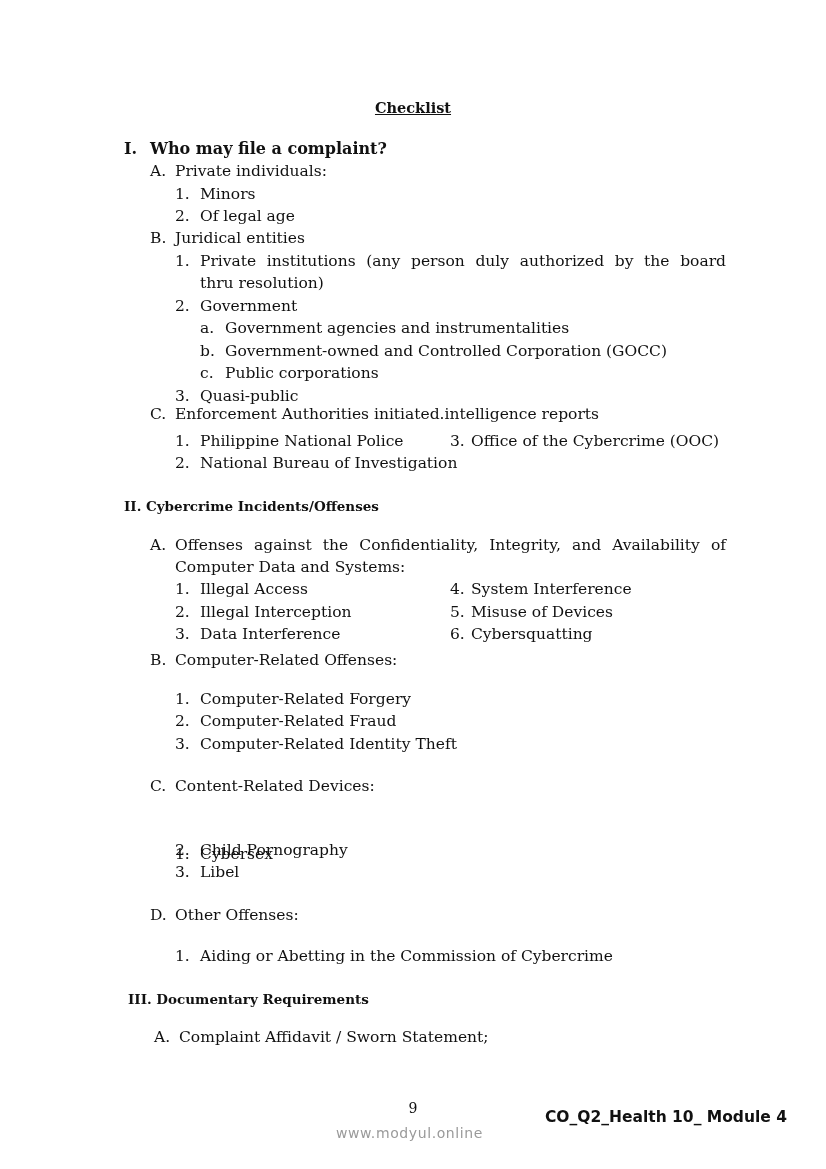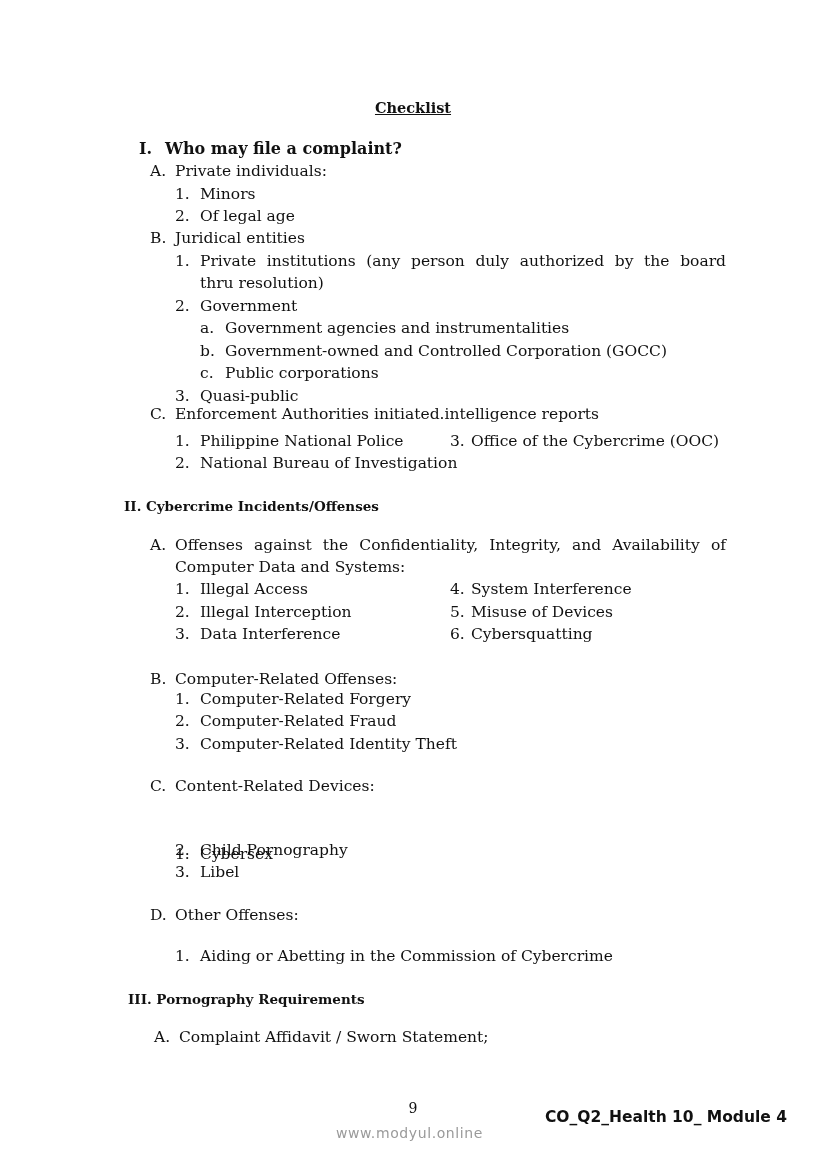--- a/index.html
+++ b/index.html
@@ -6,21 +6,21 @@
     body {
       width: 826px; height: 1169px; position: relative; overflow: hidden;
       font-family: "DejaVu Serif", serif; color: #111111;
     }
     .line { position: absolute; white-space: nowrap; font-size: 15.5px; line-height: 20px; }
     .lbl { display: inline-block; }
     .title {
       position: absolute; left: 0; width: 826px; top: 99px; text-align: center;
       font-weight: bold; font-size: 14.5px; text-decoration: underline;
     }
-    .h1 { font-weight: bold; font-size: 16px; margin-left: 15px; }
+    .h1 { font-weight: bold; font-size: 16px; }
     .h2 { font-weight: bold; font-size: 13.5px; }
     .just { display: inline-block; text-align: justify; text-align-last: justify; }
     .footer-page { position: absolute; left: 0; width: 826px; top: 1100px; text-align: center; font-size: 14px; }
     .footer-code {
       position: absolute; right: 39px; top: 1108px;
       font-family: "DejaVu Sans", sans-serif; font-weight: bold; font-size: 15.5px; color: #111;
     }
     .watermark {
       position: absolute; left: 336px; top: 1125px;
       font-family: "DejaVu Sans", sans-serif; font-size: 14px; color: #9a9a9a; letter-spacing: 0.6px;
@@ -99,21 +99,21 @@
 <div class="line" style="left:450px;top:579px;">
   <span class="lbl" style="width:21px;">4.</span><span>System Interference</span>
 </div>
 <div class="line" style="left:450px;top:602px;">
   <span class="lbl" style="width:21px;">5.</span><span>Misuse of Devices</span>
 </div>
 <div class="line" style="left:450px;top:624px;">
   <span class="lbl" style="width:21px;">6.</span><span>Cybersquatting</span>
 </div>
 
-<div class="line" style="left:150px;top:669px;">
+<div class="line" style="left:150px;top:650px;">
   <span class="lbl" style="width:25px;">B.</span><span>Computer-Related Offenses:</span>
 </div>
 <div class="line" style="left:175px;top:689px;">
   <span class="lbl" style="width:25px;">1.</span><span>Computer-Related Forgery</span>
 </div>
 <div class="line" style="left:175px;top:711px;">
   <span class="lbl" style="width:25px;">2.</span><span>Computer-Related Fraud</span>
 </div>
 <div class="line" style="left:175px;top:734px;">
   <span class="lbl" style="width:25px;">3.</span><span>Computer-Related Identity Theft</span>
@@ -132,20 +132,20 @@
   <span class="lbl" style="width:25px;">3.</span><span>Libel</span>
 </div>
 
 <div class="line" style="left:150px;top:905px;">
   <span class="lbl" style="width:25px;">D.</span><span>Other Offenses:</span>
 </div>
 <div class="line" style="left:175px;top:946px;">
   <span class="lbl" style="width:25px;">1.</span><span>Aiding or Abetting in the Commission of Cybercrime</span>
 </div>
 
-<div class="line h2" style="left:128px;top:989px;">III. Pornography Requirements</div>
+<div class="line h2" style="left:128px;top:989px;">III. Documentary Requirements</div>
 <div class="line" style="left:154px;top:1027px;">
   <span class="lbl" style="width:25px;">A.</span><span>Complaint Affidavit / Sworn Statement;</span>
 </div>
 
 <div class="footer-page">9</div>
 <div class="footer-code">CO_Q2_Health 10_ Module 4</div>
 <div class="watermark">www.modyul.online</div>
 
 </body></html>

